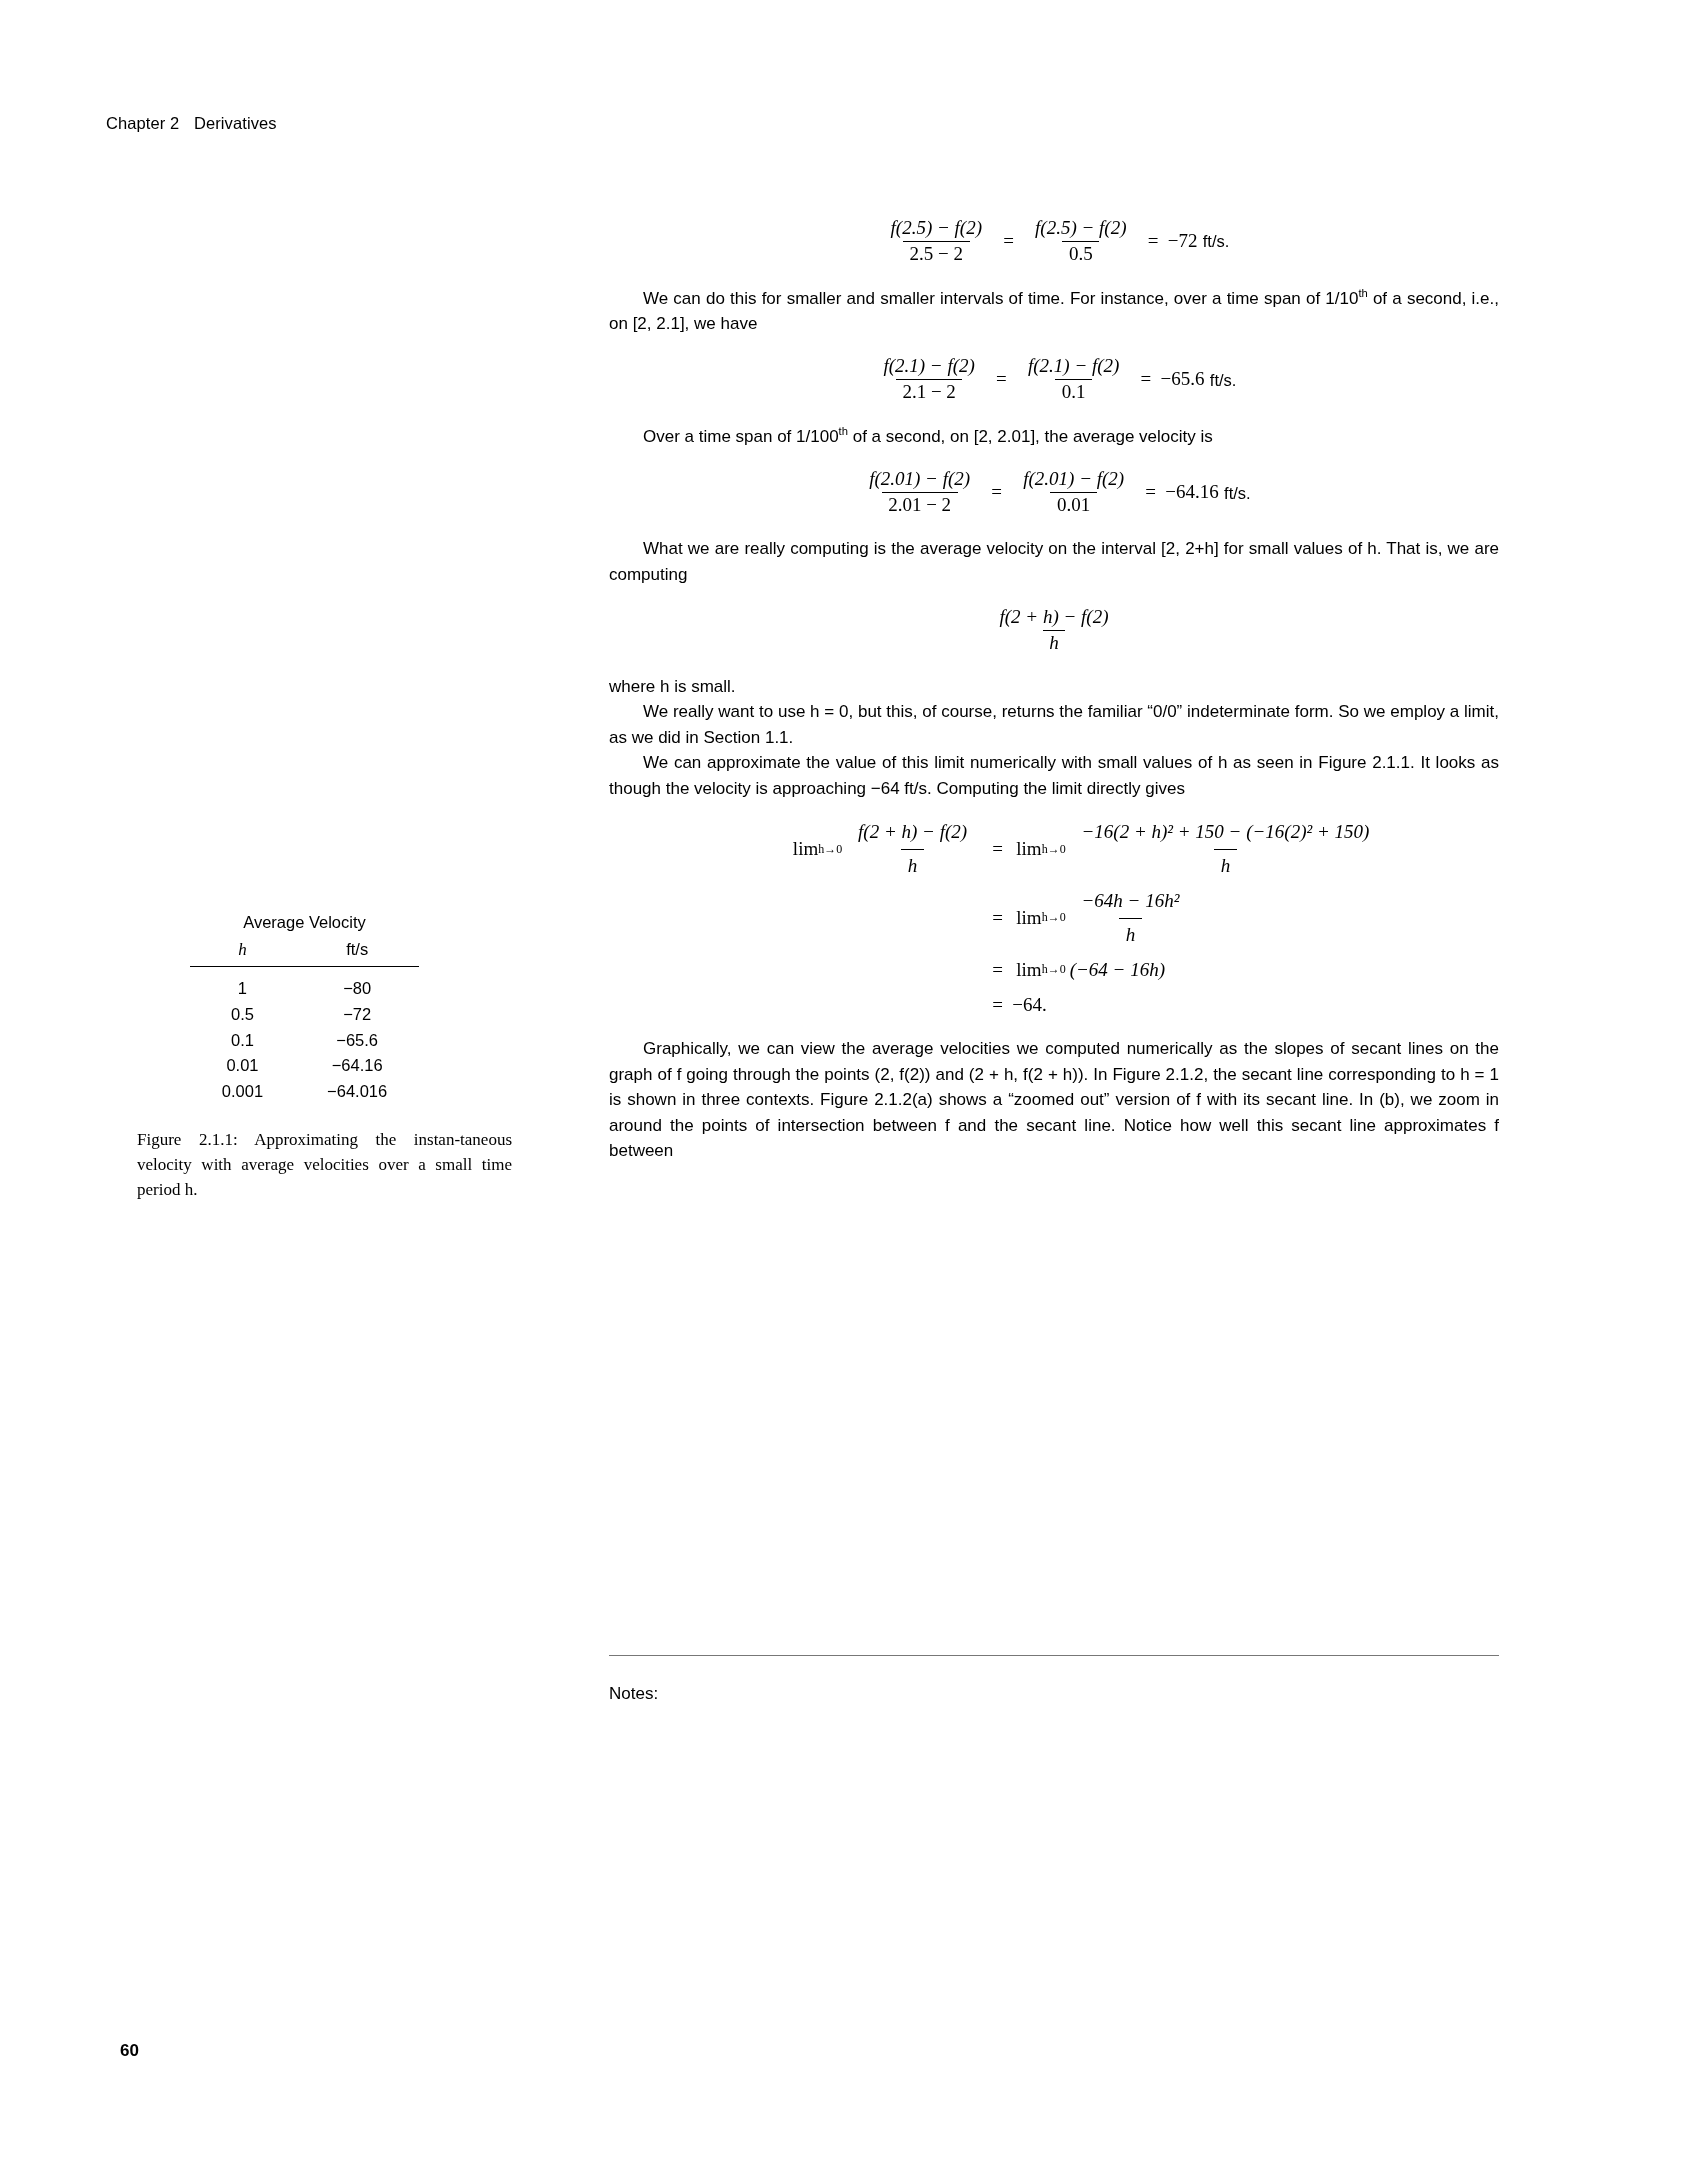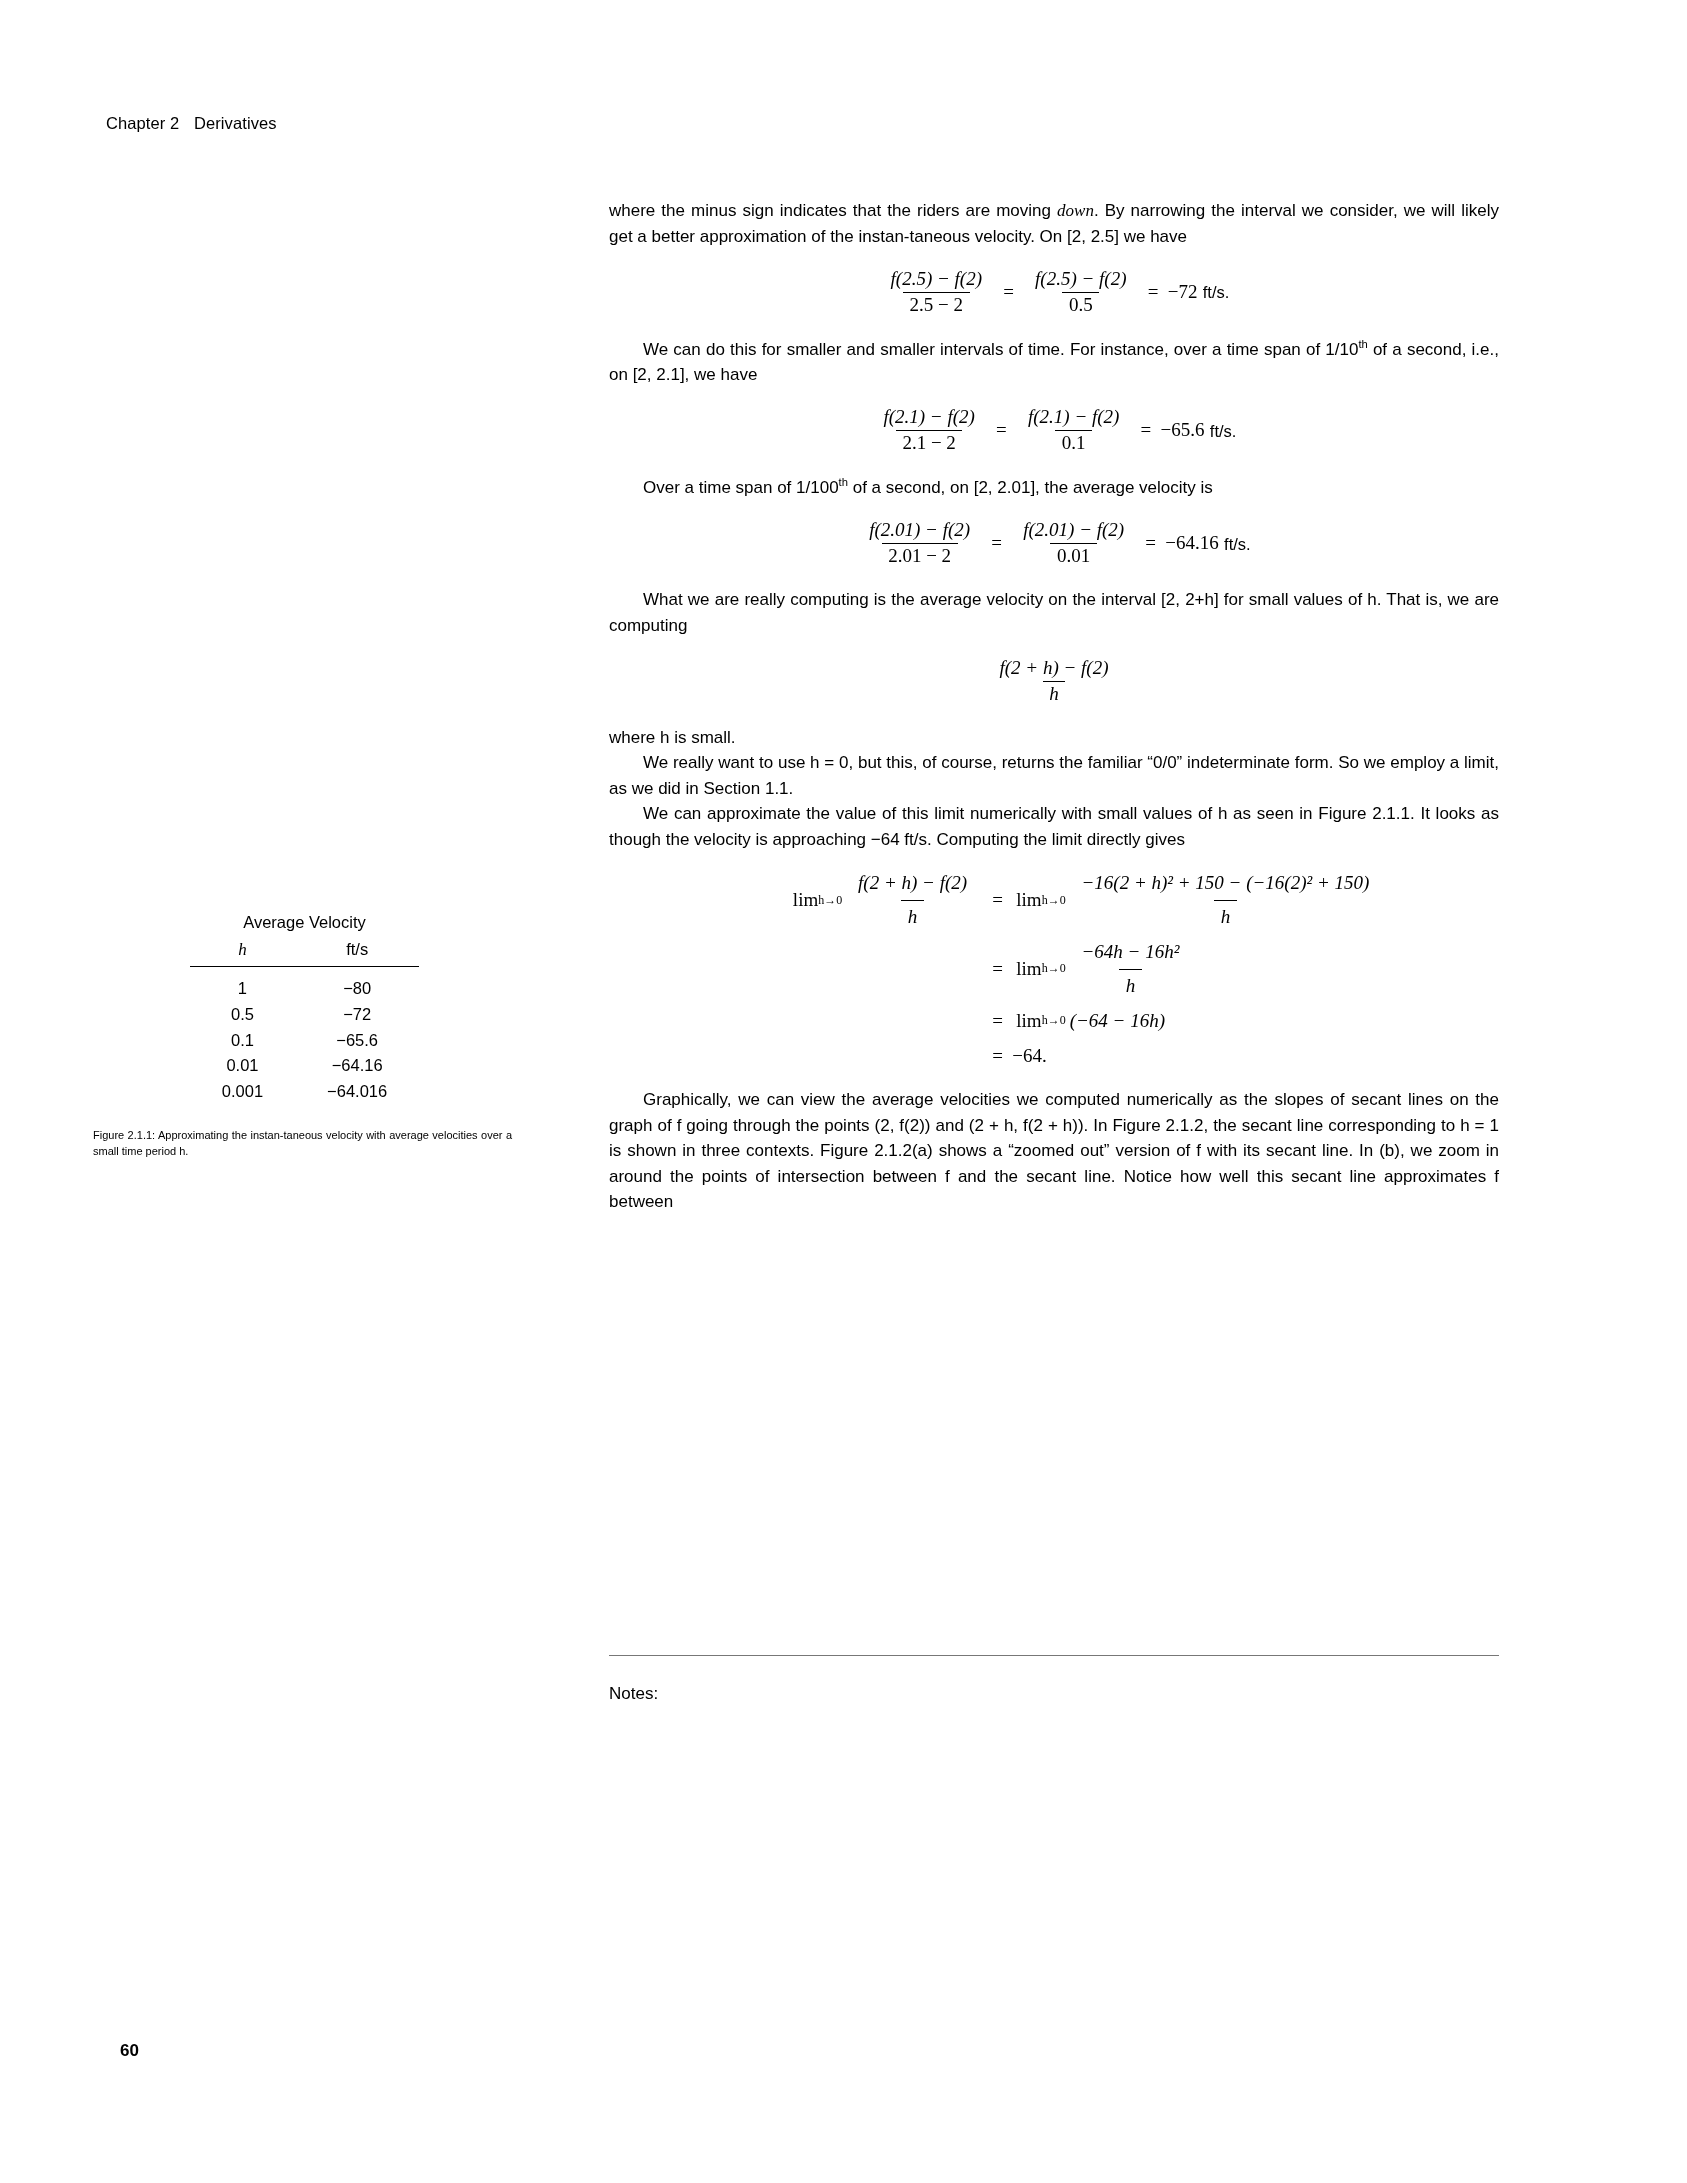--- a/index.html
+++ b/index.html
@@ -162,25 +162,26 @@
   }
   table.avg-vel td {
     padding: 3.3px 32px;
     text-align: center;
     font-family: "Liberation Sans", sans-serif;
     font-size: 16.5px;
   }
   table.avg-vel tr.first-data td { padding-top: 12px; }
   .fig-caption {
     margin-top: 22.5px;
-    font-family: Liberation Sans, sans-serif;
-    font-size: 11px;
+    font-family: Liberation Serif, serif;
+    font-size: 17px;
     line-height: 1.48;
     text-align: justify;
     padding: 0 4px 0 0;
+    margin-left: 44px;
   }
 
   
   .notes-rule {
     position: absolute;
     left: 609px;
     top: 1655px;
     width: 890px;
     height: 0;
     border-top: 0.9px solid #777;
@@ -232,21 +233,20 @@
           <td>0.001</td>
           <td>−64.016</td>
         </tr>
       </tbody>
     </table>
     <div class="fig-caption">Figure 2.1.1:  Approximating the instan-taneous velocity with average velocities over a small time period h.</div>
   </div>
 
   <div class="main-col">
 
-    <p><span>where the minus sign indicates that the riders are moving </span><span class="it">down</span><span>.  By narrowing the interval we consider, we will likely get a better approximation of the instan-taneous velocity.  On [2, 2.5] we have</span></p>
 
     <div class="display">
       <span class="row">
         <span class="frac">
           <span class="num mi">f(2.5) − f(2)</span>
           <span class="den mn">2.5 − 2</span>
         </span>
         <span class="eqs">=</span>
         <span class="frac">
           <span class="num mi">f(2.5) − f(2)</span>

